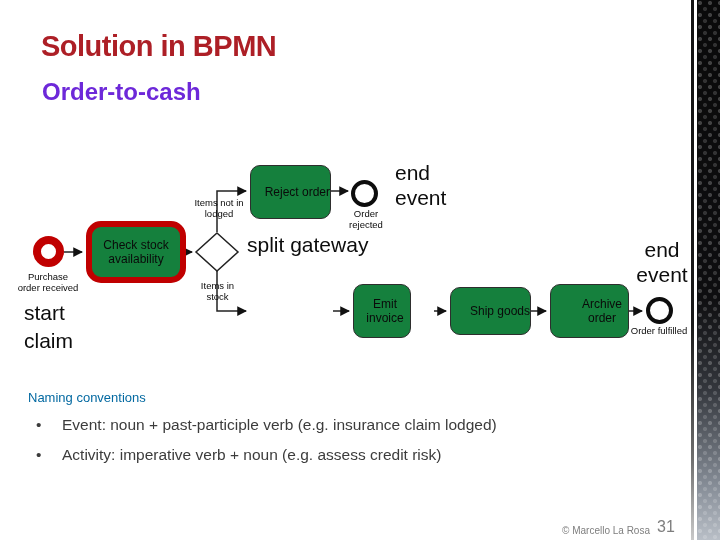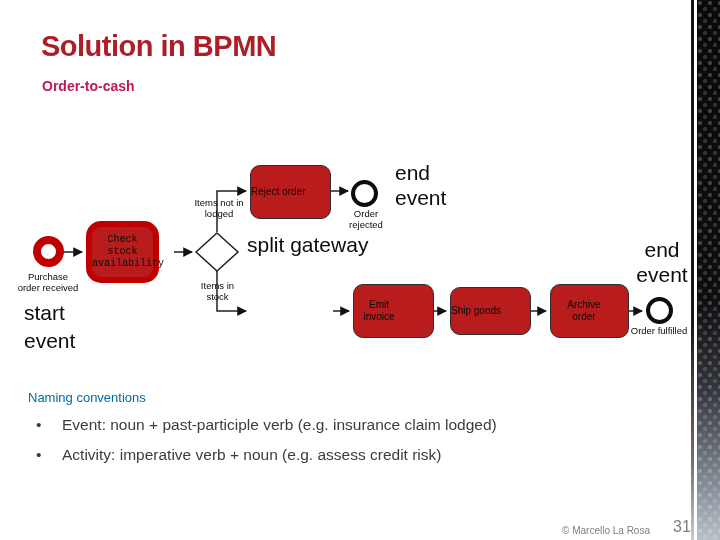--- a/index.html
+++ b/index.html
@@ -3,39 +3,39 @@
 <meta charset="utf-8">
 <style>
   html,body{margin:0;padding:0;background:#888;}
   #slide{
     position:relative;width:720px;height:540px;background:#ffffff;
     overflow:hidden;font-family:"Liberation Sans",sans-serif;color:#111;
   }
   .abs{position:absolute;}
   
   .title{left:41px;top:30px;font-size:29px;font-weight:bold;color:#AD1F26;letter-spacing:-0.5px;}
-  .subtitle{left:42px;top:78px;font-size:14px;font-weight:bold;color:#be185d;}
+  .subtitle{left:42px;top:78px;font-size:24px;font-weight:bold;color:#6d28d9;}
   
   .anno{font-size:21px;color:#0d0d0d;line-height:1.18;}
   .anno-activity{left:98px;top:189px;}
   .anno-start{left:24px;top:299px;width:76px;line-height:1.32;}
   .anno-end-top{left:395px;top:161px;width:92px;}
   .anno-split{left:247px;top:233px;white-space:nowrap;}
   .anno-end-right{left:631px;top:238px;width:62px;text-align:center;}
   
   .task{
-    background:#b91c1c;border:1.5px solid #2e2e2e;border-radius:10px;
-    box-sizing:border-box;display:flex;align-items:center;justify-content:flex-start;
-    text-align:center;font-size:10px;line-height:1.18;color:#0a0a0a;
+    background:#15803d;border:1.5px solid #2e2e2e;border-radius:10px;
+    box-sizing:border-box;display:flex;align-items:center;justify-content:flex-end;
+    text-align:center;font-size:12px;line-height:1.18;color:#0a0a0a;
   }
   .task-hl{border:6px solid #C00000;border-radius:15px;}
-  .task-check{left:86px;top:221px;width:73px;height:62px;font-family:Liberation Mono, monospace;}
+  .task-check{left:86px;top:221px;width:100px;height:62px;}
   .task-reject{left:250px;top:165px;width:81px;height:54px;}
   .task-confirm{left:250px;top:284px;width:83px;height:54px;}
-  .task-emit{left:353px;top:284px;width:81px;height:54px;}
+  .task-emit{left:353px;top:284px;width:58px;height:54px;}
   .task-ship{left:450px;top:287px;width:81px;height:48px;}
   .task-archive{left:550px;top:284px;width:79px;height:54px;padding-left:7px;}
   .event-circle{box-sizing:border-box;border-radius:50%;background:#fff;}
   .start-circle{left:33px;top:236px;width:31px;height:31px;border:8px solid #C00000;}
   .end-circle{width:27px;height:27px;border:4px solid #0d0d0d;}
   .end-rejected{left:351px;top:180px;}
   .end-fulfilled{left:646px;top:297px;}
   .node-label{font-size:9.5px;line-height:1.18;text-align:center;color:#0a0a0a;}
   .lbl-purchase{left:16px;top:271px;width:64px;}
   .lbl-rejected{left:336px;top:208px;width:60px;}
@@ -43,21 +43,21 @@
   .lbl-notinstock{left:183px;top:197px;width:72px;}
   .lbl-instock{left:190px;top:280px;width:55px;}
   .lbl-inner{max-width:100%;} .w56{width:56px;} .w50{width:50px;} .w52{width:52px;}
   
   .nc-head{left:28px;top:390px;font-size:13px;font-weight:normal;color:#0369a1;}
   .nc-row{left:36px;font-size:15.5px;color:#3C3C3C;display:flex;}
   .nc-row .bullet{width:26px;flex:0 0 26px;}
   .nc-row1{top:416px;} .nc-row2{top:446px;}
   
   .copyright{left:520px;top:525px;width:130px;text-align:right;font-size:10px;color:#7e7e7e;}
-  .pagenum{left:657px;top:518px;font-size:16px;color:#7e7e7e;margin-left:16px;}
+  .pagenum{left:657px;top:518px;font-size:16px;color:#7e7e7e;}
   
   .edge-line{
     left:691px;top:0;width:3px;height:540px;
     background:linear-gradient(180deg,#141414 0%,#1a1a1a 60%,#6f6f6f 85%,#c9c9c9 100%);
   }
   .edge-bar{
     left:697px;top:0;width:23px;height:540px;
     background-image:
       radial-gradient(circle at 3px 3px, rgba(255,255,255,0.22) 1.7px, transparent 2.4px),
       radial-gradient(circle at 8px 9px, rgba(255,255,255,0.16) 1.7px, transparent 2.4px),
@@ -113,21 +113,21 @@
   <div class="abs task task-ship">
     <span class="lbl-inner">Ship goods</span>
   </div>
   <div class="abs task task-archive">
     <span class="lbl-inner w52">Archive order</span>
   </div>
 
   <div class="abs node-label lbl-notinstock">Items not in lodged</div>
   <div class="abs node-label lbl-instock">Items in stock</div>
 
-  <div class="abs anno anno-start">start event</div>
+  <div class="abs anno anno-start">start claim</div>
   <div class="abs anno anno-end-top">end event</div>
   <div class="abs anno anno-split">split gateway</div>
   <div class="abs anno anno-end-right">end event</div>
 
   <div class="abs nc-head">Naming conventions</div>
   <div class="abs nc-row nc-row1">
     <span class="bullet">•</span>
     <span>Event: noun + past-participle verb (e.g. insurance claim lodged)</span>
   </div>
   <div class="abs nc-row nc-row2">

